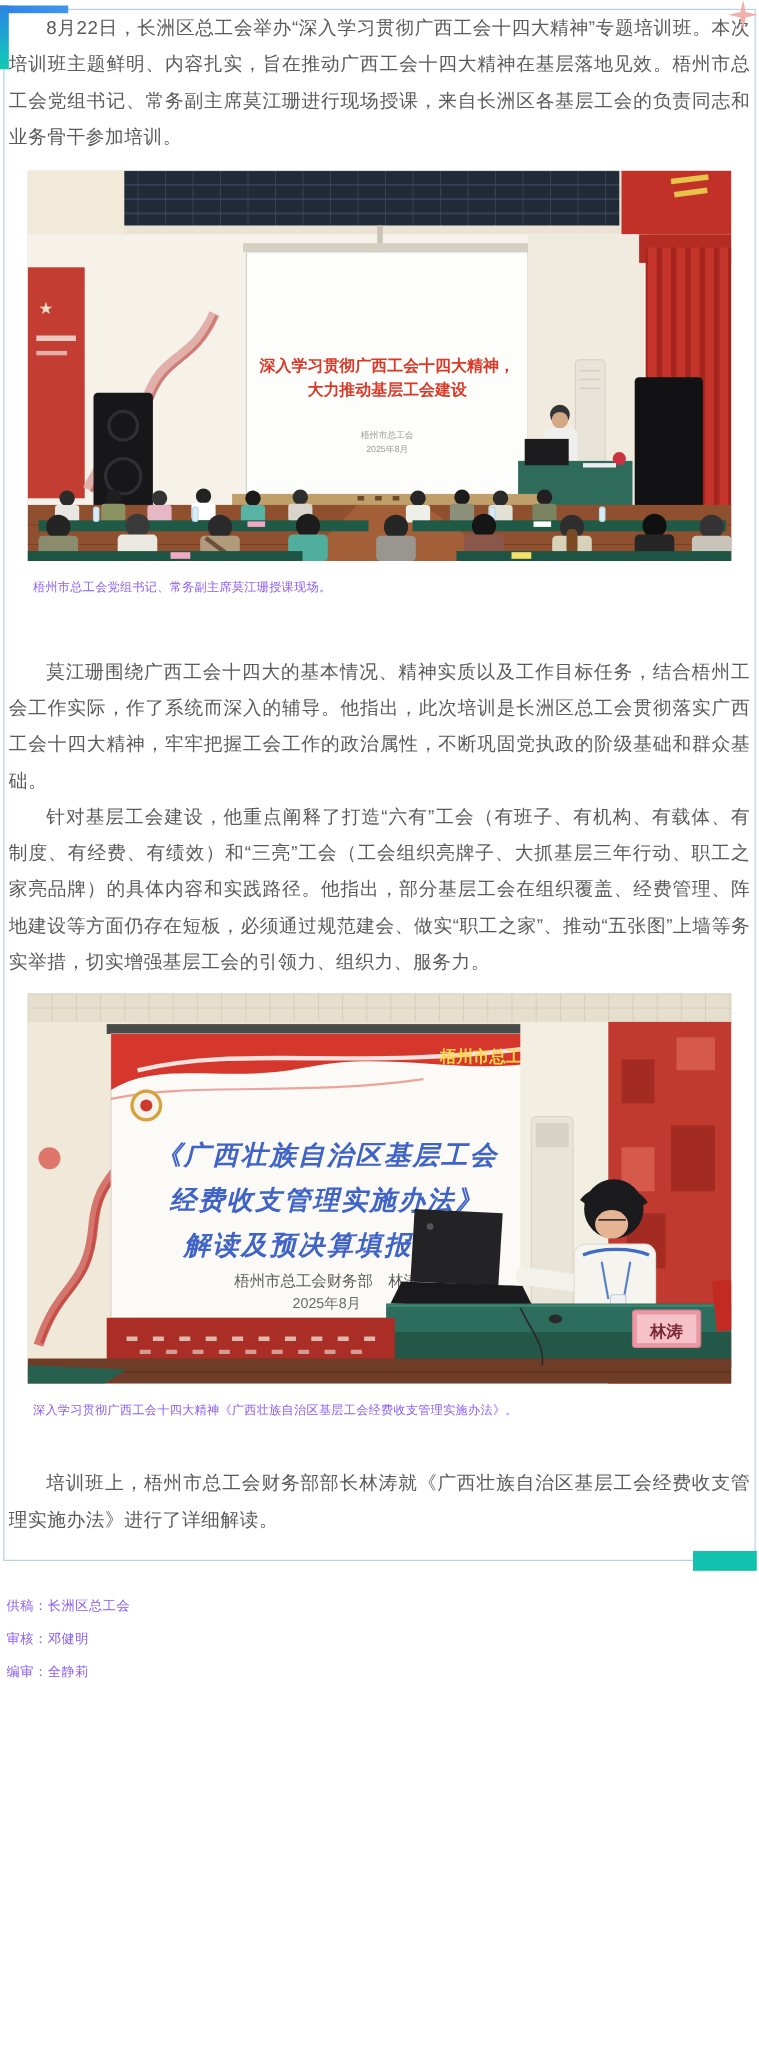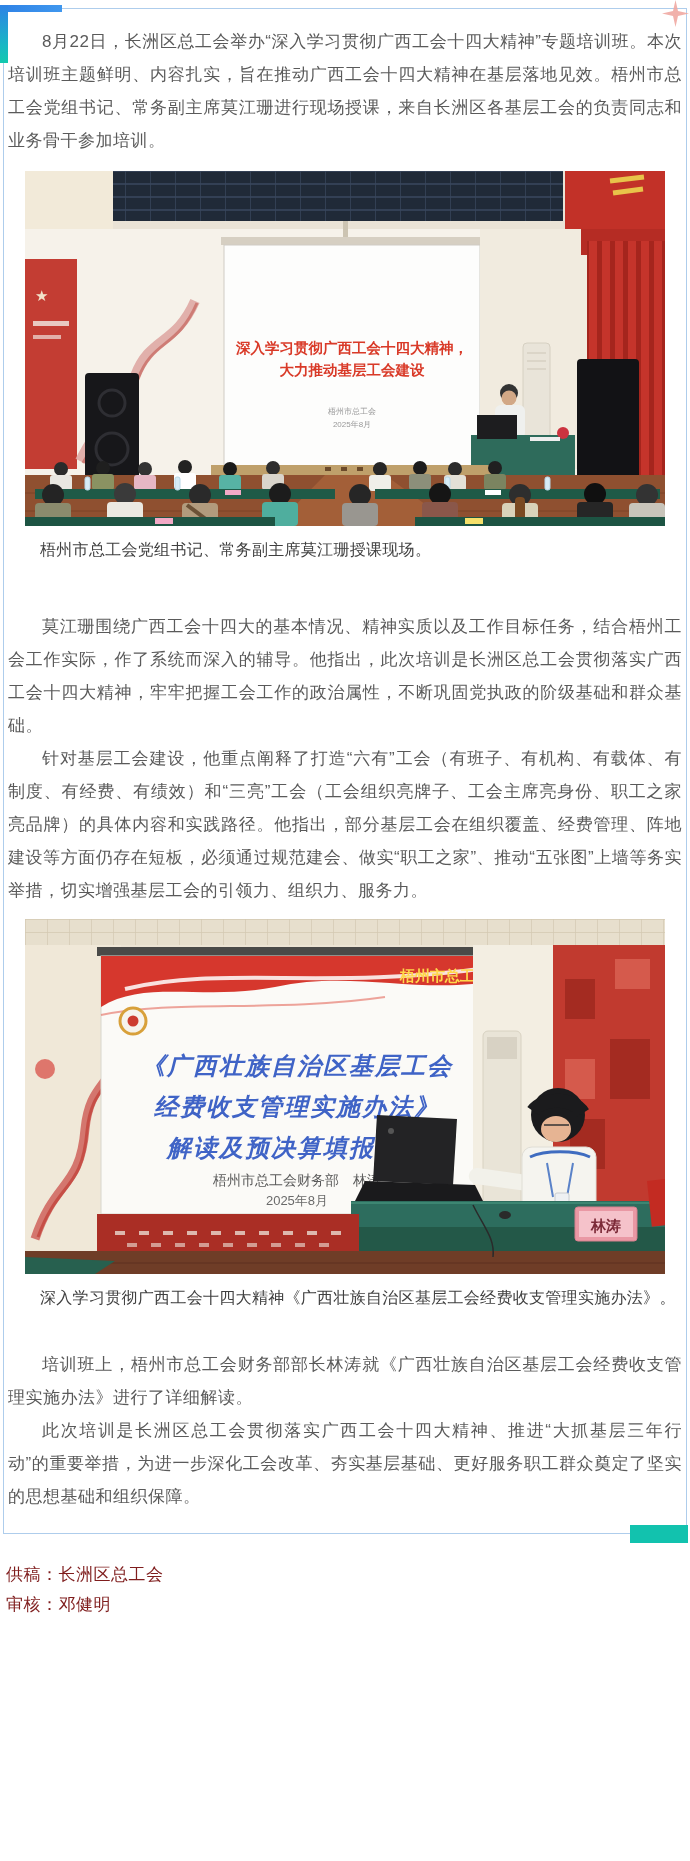--- a/index.html
+++ b/index.html
@@ -5,49 +5,49 @@
   html,body{margin:0;padding:0;}
   body{
     width:690px;height:1861px;background:#ffffff;overflow:hidden;position:relative;
     font-family:"Liberation Sans","DejaVu Sans",sans-serif;
   }
   .content-box{
     position:relative;
     margin:8px 3px 0 3px;
     border:1px solid #aecdec;
     background:#fff;
-    padding:16px 4px 20px 4px;
+    padding:0 4px 20px 4px;
   }
   p{margin:0;}
   .body-p{
     font-size:17px;line-height:33px;color:#5a5a5a;
     text-align:justify;text-indent:2em;letter-spacing:.5px;
   }
   .caption-p{
-    font-size:16px;line-height:28px;color:#404040;
+    font-size:11px;line-height:28px;color:#8b5cf6;
     text-align:justify;text-indent:2em;letter-spacing:.3px;margin-top:10px;
   }
   .p-gap{margin-top:46px;}
   .p-after{margin-top:36px;}
   figure.photo{
     width:640px;height:355px;margin:14px auto 10px auto;
     overflow:hidden;background:#ddd;
   }
   figure.photo--second{margin-top:12px;}
   figure.photo svg{display:block;}
   
   .deco-tl-h{position:absolute;left:-4px;top:-4px;width:62px;height:7px;
     background:linear-gradient(90deg,#2e82e6,#3f97ee);z-index:3;}
   .deco-tl-v{position:absolute;left:-4px;top:-4px;width:8px;height:58px;
     background:linear-gradient(180deg,#2e82e6 0%,#18b8c4 70%,#12c9ae 100%);z-index:3;}
   .deco-tr{position:absolute;right:-3px;top:-9px;width:27px;height:27px;z-index:3;}
   .deco-br{position:absolute;right:-2px;bottom:-10px;width:58px;height:18px;
     background:#12c2ae;z-index:3;}
   .credits{margin:26px 0 0 6px;}
-  .credits p{font-size:17px;line-height:30px;color:#7f1d1d;letter-spacing:.5px;}
+  .credits p{font-size:12px;line-height:30px;color:#8b5cf6;letter-spacing:.5px;}
 </style>
 </head>
 <body>
 
 <div class="content-box">
 
   <span class="deco-tl-h"></span>
   <span class="deco-tl-v"></span>
   <span class="deco-tr">
     <svg width="27" height="27" viewBox="0 0 27 27">
@@ -225,21 +225,21 @@
       <rect x="0" y="346" width="250" height="9" fill="#1d5443"></rect>
       <rect x="390" y="346" width="250" height="9" fill="#1d5443"></rect>
       <rect x="130" y="347" width="18" height="6" fill="#f2a9c6"></rect>
       <rect x="440" y="347" width="18" height="6" fill="#f5e06a"></rect>
     </svg>
   </figure>
 
   <p class="caption-p">梧州市总工会党组书记、常务副主席莫江珊授课现场。</p>
 
   <p class="body-p p-gap">莫江珊围绕广西工会十四大的基本情况、精神实质以及工作目标任务，结合梧州工会工作实际，作了系统而深入的辅导。他指出，此次培训是长洲区总工会贯彻落实广西工会十四大精神，牢牢把握工会工作的政治属性，不断巩固党执政的阶级基础和群众基础。</p>
-  <p class="body-p">针对基层工会建设，他重点阐释了打造“六有”工会（有班子、有机构、有载体、有制度、有经费、有绩效）和“三亮”工会（工会组织亮牌子、工会主席亮身份、职工之家亮品牌）的具体内容和实践路径。他指出，部分基层工会在组织覆盖、经费管理、阵地建设等方面仍存在短板，必须通过规范建会、做实“职工之家”、推动“五张图”上墙等务实举措，切实增强基层工会的引领力、组织力、服务力。</p>
+  <p class="body-p">针对基层工会建设，他重点阐释了打造“六有”工会（有班子、有机构、有载体、有制度、有经费、有绩效）和“三亮”工会（工会组织亮牌子、大抓基层三年行动、职工之家亮品牌）的具体内容和实践路径。他指出，部分基层工会在组织覆盖、经费管理、阵地建设等方面仍存在短板，必须通过规范建会、做实“职工之家”、推动“五张图”上墙等务实举措，切实增强基层工会的引领力、组织力、服务力。</p>
 
   <figure class="photo photo--second">
     <svg width="640" height="355" viewBox="0 0 640 355">
       <defs>
         <pattern id="p2ceil" width="22" height="13" patternUnits="userSpaceOnUse">
           <rect width="22" height="13" fill="#e7dfcd"></rect>
           <path d="M0 0H22M0 0V13" stroke="#d3c9b2" stroke-width="1.4" fill="none"></path>
         </pattern>
       </defs>
       <rect x="0" y="0" width="640" height="355" fill="#ece4d4"></rect>
@@ -318,20 +318,20 @@
       <rect x="0" y="332" width="640" height="23" fill="#6f3d27"></rect>
       <path d="M0 344H640" stroke="#5e3120" stroke-width="1"></path>
       <polygon points="0,338 90,342 70,355 0,355" fill="#27604f"></polygon>
       <path d="M448 286 C460 310 470 320 468 338" stroke="#2a2a2a" stroke-width="1.5" fill="none"></path>
     </svg>
   </figure>
 
   <p class="caption-p">深入学习贯彻广西工会十四大精神《广西壮族自治区基层工会经费收支管理实施办法》。</p>
 
   <p class="body-p p-after">培训班上，梧州市总工会财务部部长林涛就《广西壮族自治区基层工会经费收支管理实施办法》进行了详细解读。</p>
-  <p class="body-p">此次培训是长洲区总工会贯彻落实广西工会十四大精神、推进“大抓基层三年行动”的重要举措，为进一步深化工会改革、夯实基层基础、更好服务职工群众奠定了坚实的思想基础和组织保障。</p>
 
 </div>
 
 <div class="credits">
   <p>供稿：长洲区总工会</p>
   <p>审核：邓健明</p>
+  <p>编审：全静莉</p>
 </div>
 
 </body></html>

